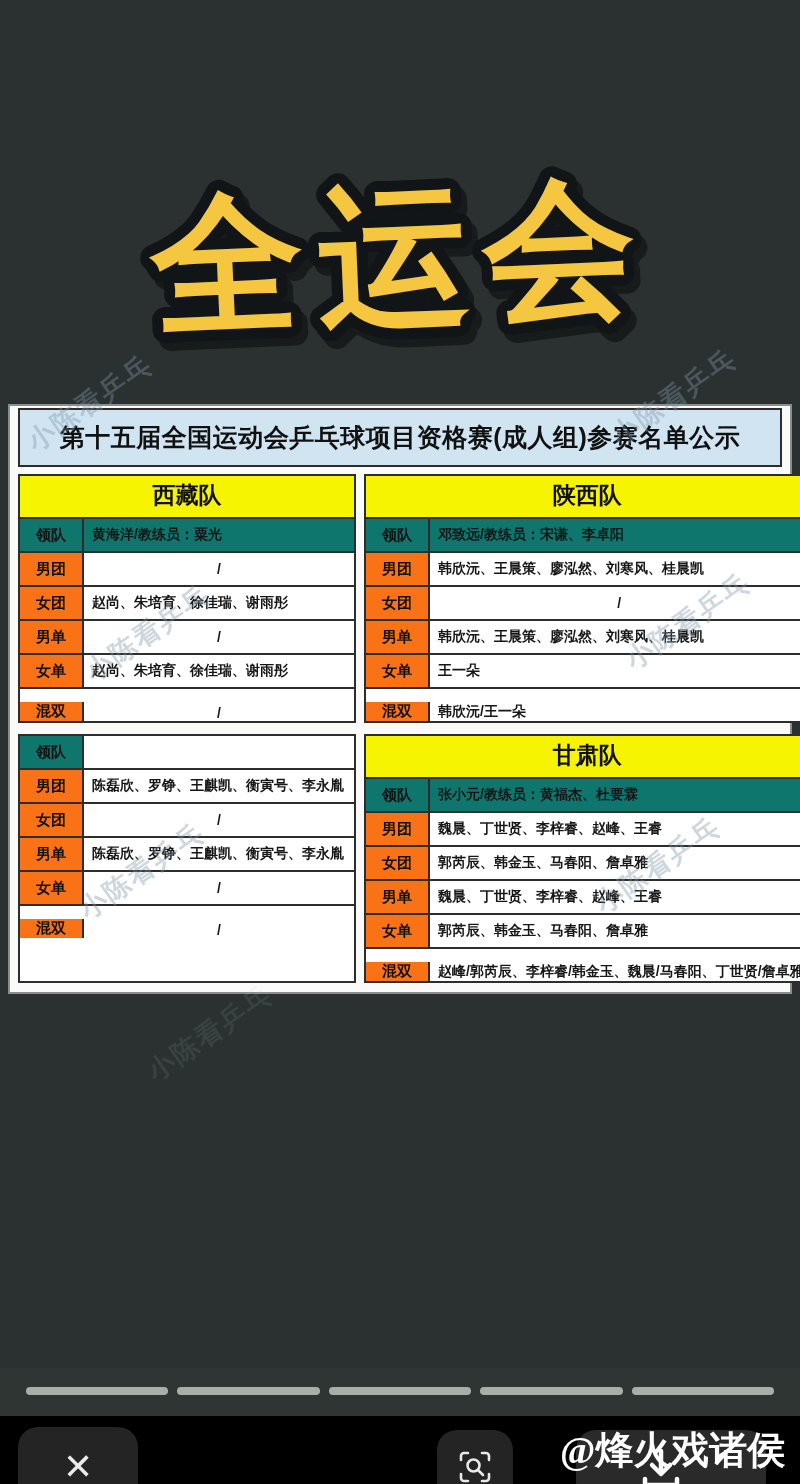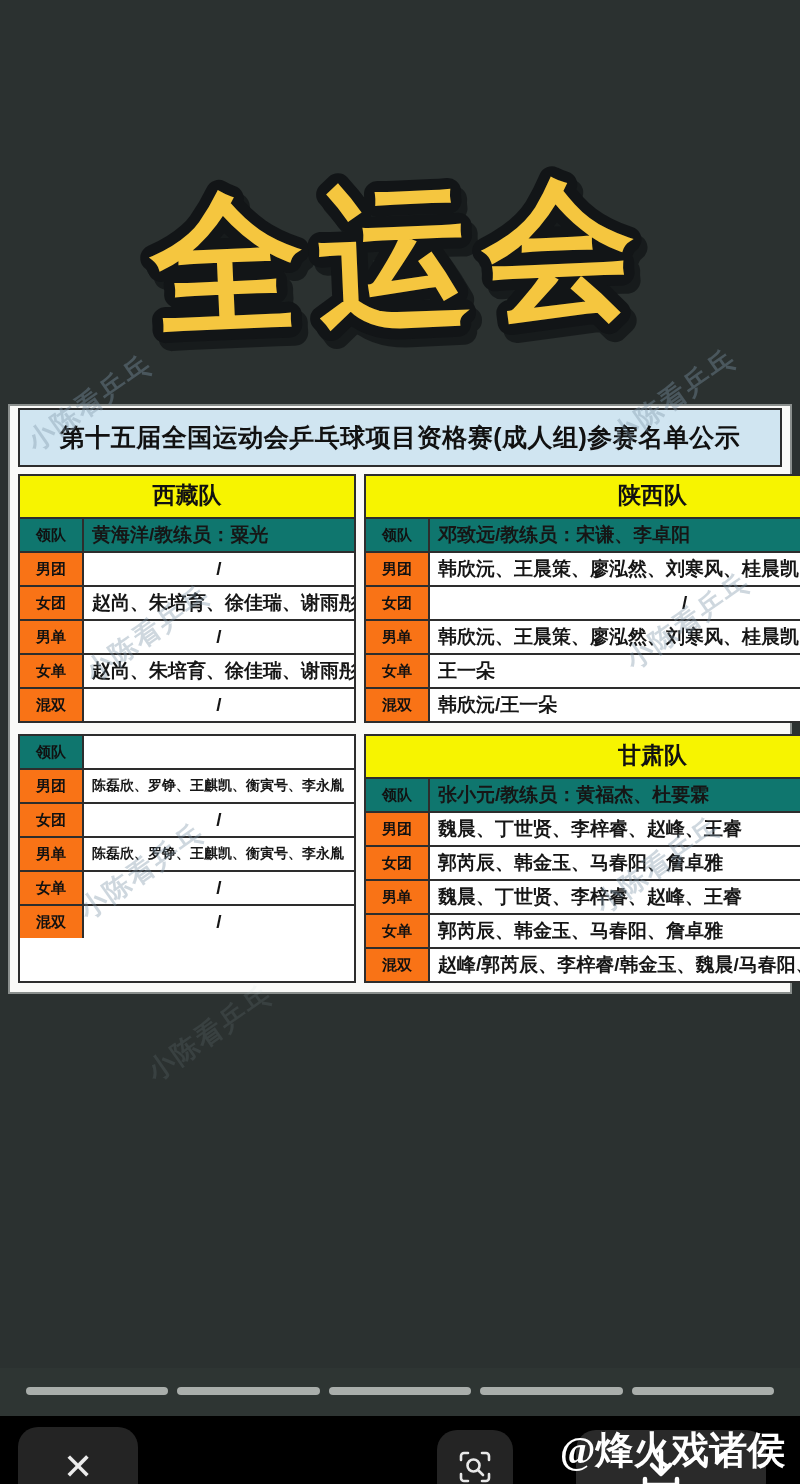--- a/index.html
+++ b/index.html
@@ -25,29 +25,29 @@
     border:2px solid #2d2d2d;background:#d0e5f1;color:#111;
     font-size:25px;font-weight:bold;text-align:center;padding:11px 0;letter-spacing:0.5px;
   }
   .teams-grid{margin-top:7px;display:grid;grid-template-columns:338px 1fr;column-gap:8px;row-gap:11px;}
   .team-table{border:2px solid #2d2d2d;background:#fff;}
   .team-header{
     background:#f7f400;color:#111;text-align:center;font-size:23px;font-weight:bold;
     padding:4px 0 6px;border-bottom:2px solid #2d2d2d;
   }
   .row{display:flex;height:32px;border-bottom:2px solid #2d2d2d;}
-  .row:last-child{border-bottom:none;}
+  .row:last-child{border-bottom:none;align-items:flex-end;}
   .label{
     flex:0 0 62px;background:#f97316;border-right:2px solid #2d2d2d;
     display:flex;align-items:center;justify-content:center;
     font-size:15px;font-weight:bold;color:#111;
   }
   .value{
     flex:1;display:flex;align-items:center;padding:0 5px 0 8px;
-    font-size:19px;font-weight:bold;color:#161616;white-space:nowrap;overflow:hidden;
+    font-size:14px;font-weight:bold;color:#161616;white-space:nowrap;overflow:hidden;
   }
   .value.center{justify-content:center;padding-left:5px;}
   .row.leader .label,.row.leader .value{background:#0f766e;}
   
   .wm{
     position:absolute;transform:rotate(-35deg);transform-origin:left top;
     font-size:27px;font-weight:bold;color:rgba(125,150,168,0.38);
     pointer-events:none;white-space:nowrap;letter-spacing:2px;
   }
   .wm.on-dark{color:rgba(190,205,215,0.10);}

